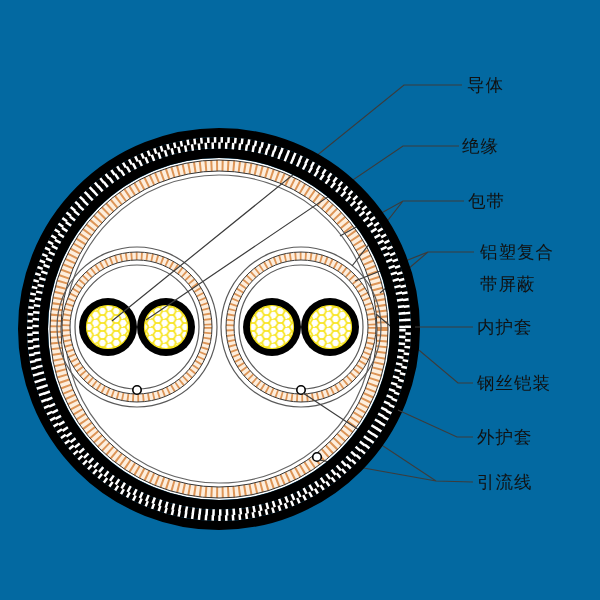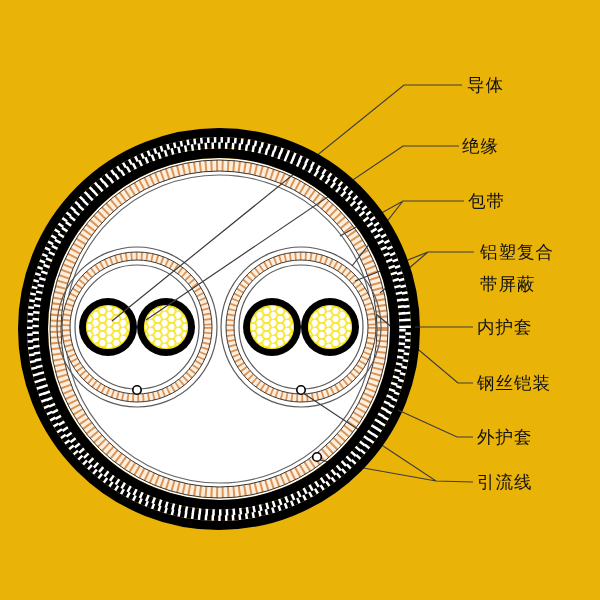--- a/index.html
+++ b/index.html
@@ -1,16 +1,16 @@
 <!DOCTYPE html>
 <html><head>
 <meta charset="utf-8">
 <style>
   html,body{margin:0;padding:0;background:#ffffff;}
-  .stage{position:relative;width:600px;height:600px;background:#eab308;overflow:hidden;
+  .stage{position:relative;width:600px;height:600px;background:#0369a1;overflow:hidden;
          font-family:"DejaVu Sans","Liberation Sans",sans-serif;}
   svg{display:block;}
   text.layer-label{font-size:17.5px;fill:#111;letter-spacing:1px;}
 </style>
 </head>
 <body>
 
 <div class="stage">
 <svg width="600" height="600" viewBox="0 0 600 600">
   <defs>

